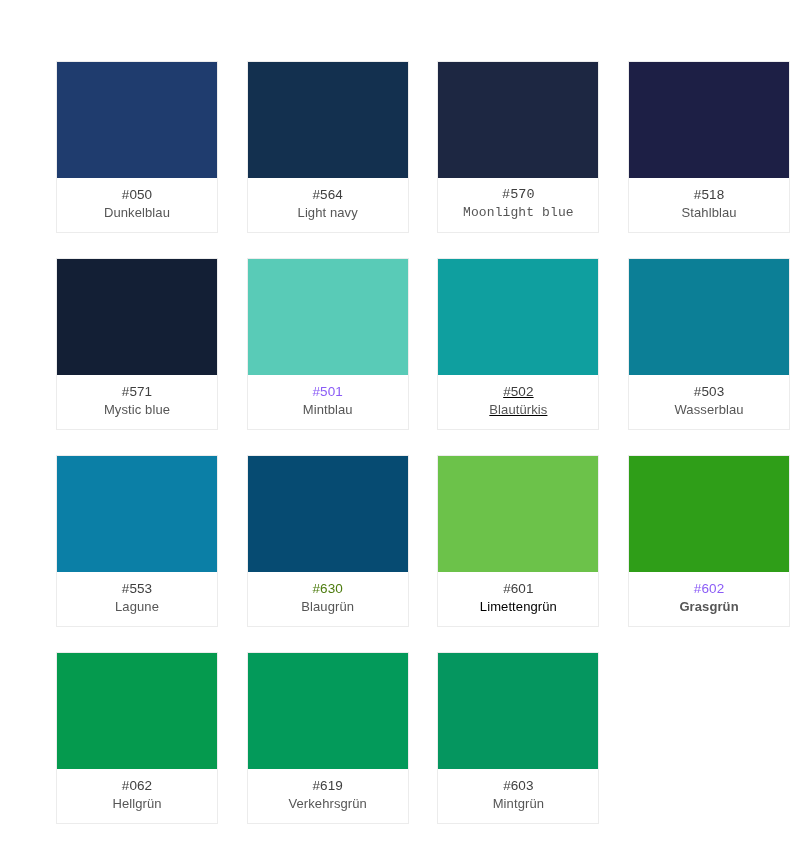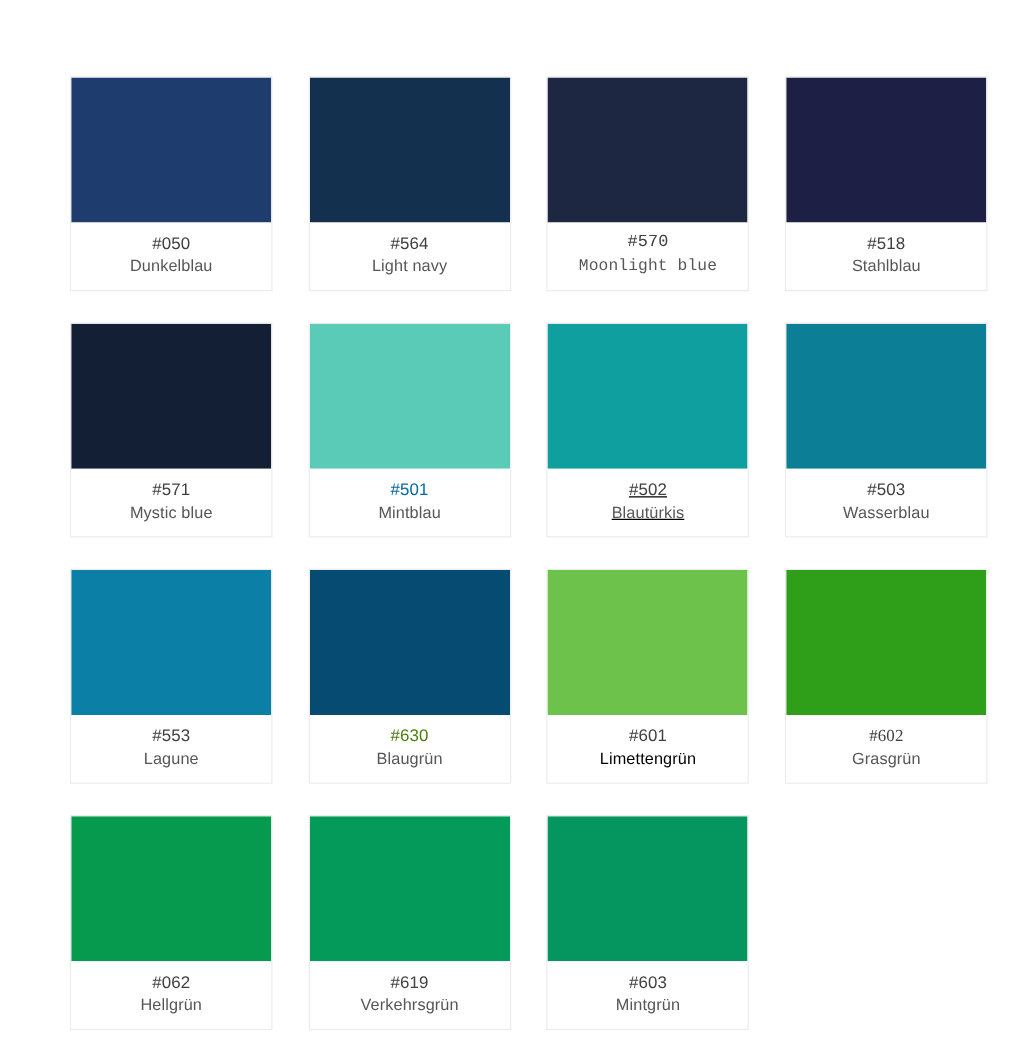--- a/index.html
+++ b/index.html
@@ -102,21 +102,21 @@
     <div class="swatch-card" style="border-color: rgb(236, 236, 236);">
       <div class="swatch-color" style="background: rgb(19, 31, 53);"></div>
       <div class="swatch-label">
         <div class="swatch-code" style="color: rgb(63, 63, 63);">#571</div>
         <div class="swatch-name" style="color: rgb(86, 86, 86);">Mystic blue</div>
       </div>
     </div>
     <div class="swatch-card" style="border-color: rgb(236, 236, 236);">
       <div class="swatch-color" style="background: rgb(89, 203, 183);"></div>
       <div class="swatch-label">
-        <div class="swatch-code" style="color: #0369a1;">#501</div>
+        <div class="swatch-code" style="color: #8b5cf6;">#501</div>
         <div class="swatch-name" style="color: rgb(86, 86, 86);">Mintblau</div>
       </div>
     </div>
     <div class="swatch-card" style="border-color: rgb(236, 236, 236); text-decoration: underline;">
       <div class="swatch-color" style="background: rgb(15, 159, 159);"></div>
       <div class="swatch-label">
         <div class="swatch-code" style="color: rgb(63, 63, 63);">#502</div>
         <div class="swatch-name" style="color: rgb(86, 86, 86);">Blautürkis</div>
       </div>
     </div>
@@ -144,22 +144,22 @@
     <div class="swatch-card" style="border-color: rgb(236, 236, 236);">
       <div class="swatch-color" style="background: rgb(108, 194, 74);"></div>
       <div class="swatch-label">
         <div class="swatch-code" style="color: rgb(63, 63, 63);">#601</div>
         <div class="swatch-name" style="color: #000000;">Limettengrün</div>
       </div>
     </div>
     <div class="swatch-card" style="border-color: rgb(236, 236, 236);">
       <div class="swatch-color" style="background: rgb(47, 158, 24);"></div>
       <div class="swatch-label">
-        <div class="swatch-code" style="color: #404040; font-family: Liberation Serif, serif;">#602</div>
-        <div class="swatch-name" style="color: rgb(86, 86, 86);">Grasgrün</div>
+        <div class="swatch-code" style="color: #8b5cf6;">#602</div>
+        <div class="swatch-name" style="color: rgb(86, 86, 86); font-weight: bold;">Grasgrün</div>
       </div>
     </div>
     <div class="swatch-card" style="border-color: rgb(236, 236, 236);">
       <div class="swatch-color" style="background: rgb(5, 154, 78);"></div>
       <div class="swatch-label">
         <div class="swatch-code" style="color: rgb(63, 63, 63);">#062</div>
         <div class="swatch-name" style="color: rgb(86, 86, 86);">Hellgrün</div>
       </div>
     </div>
     <div class="swatch-card" style="border-color: rgb(236, 236, 236);">

